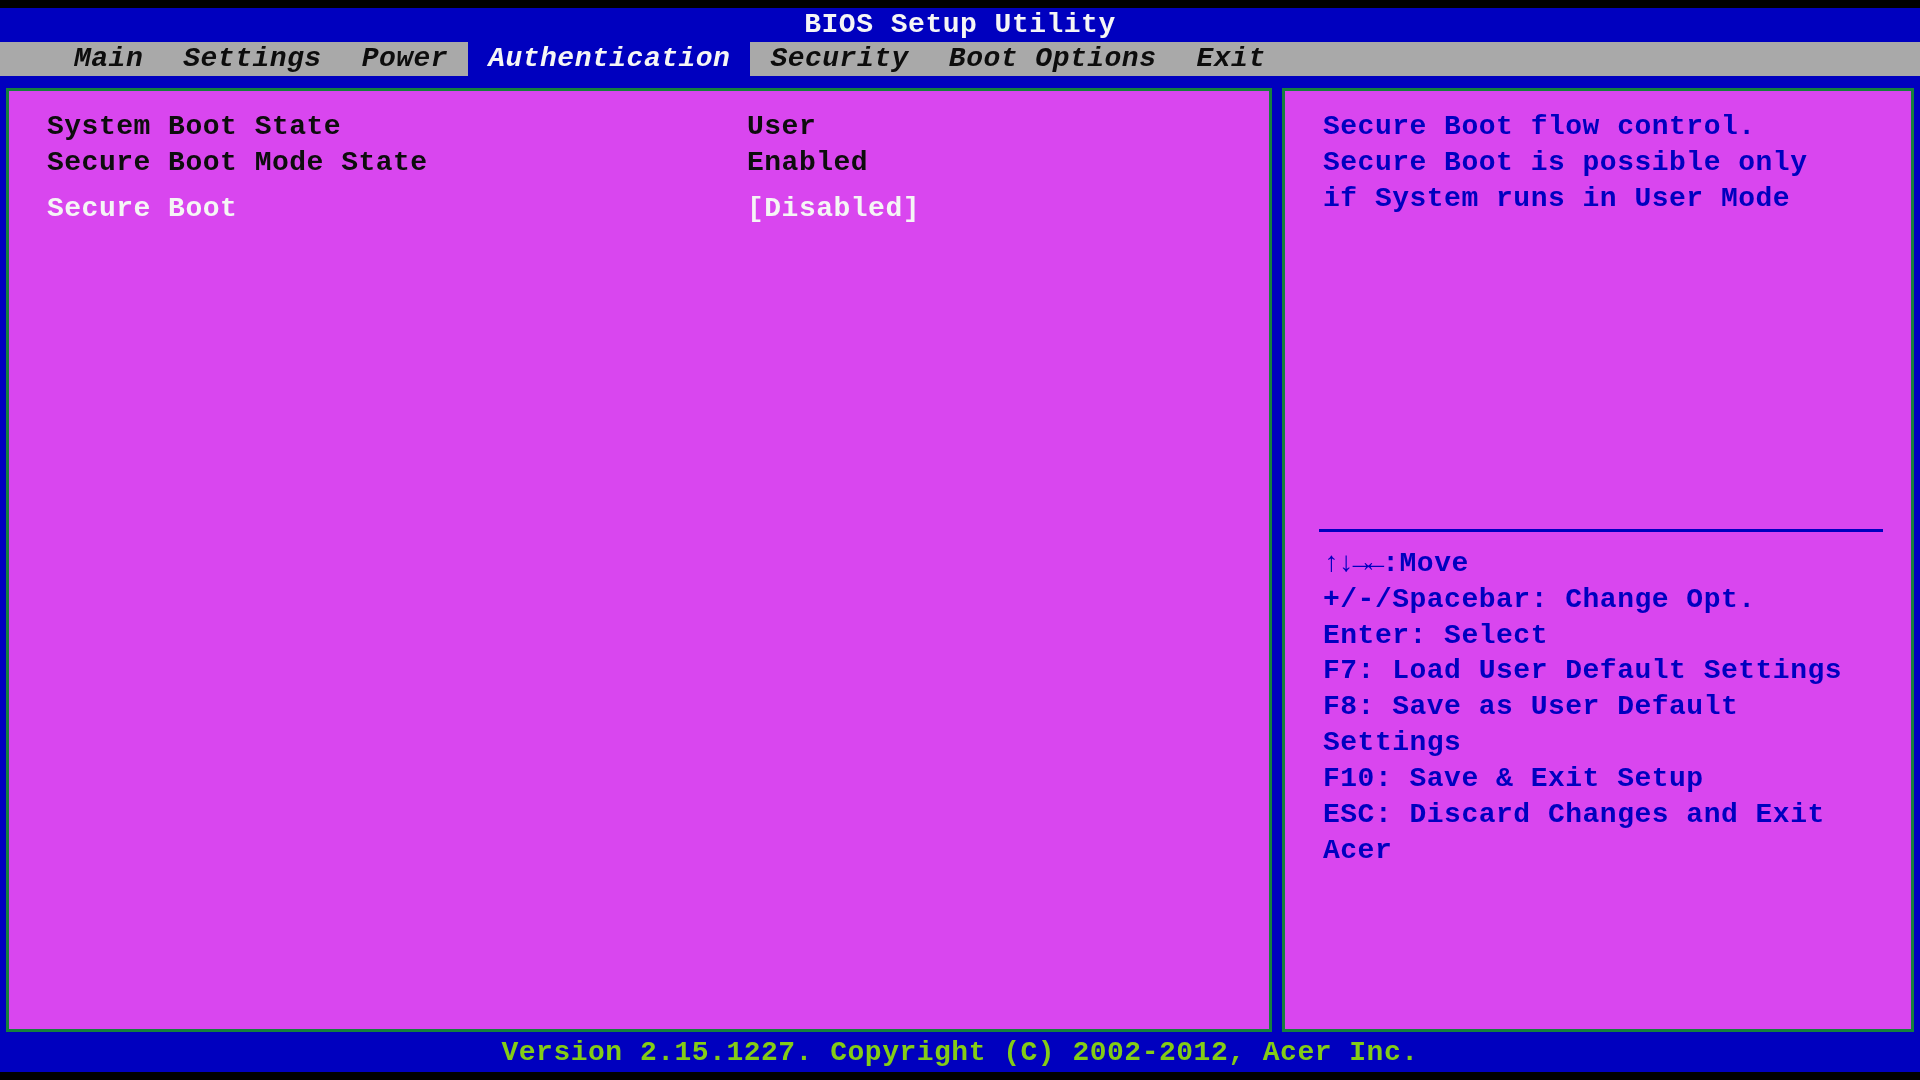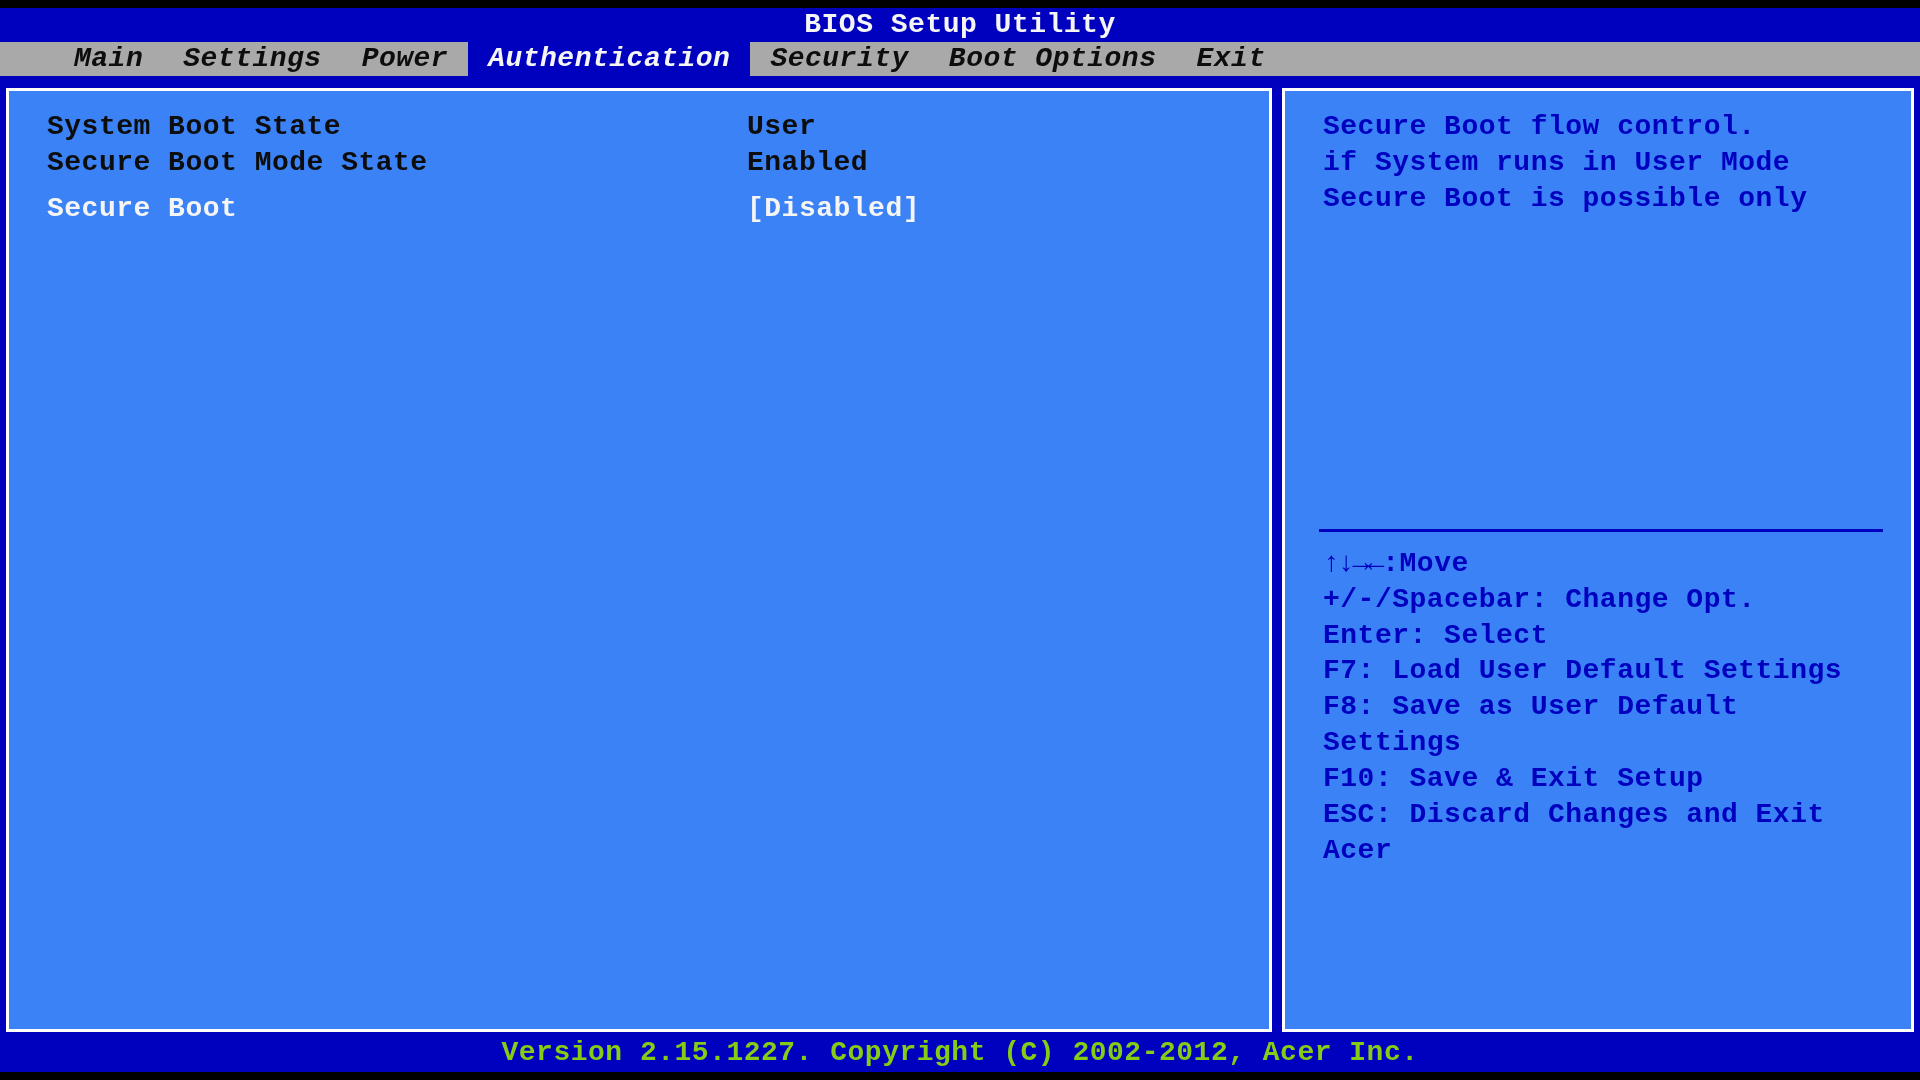--- a/index.html
+++ b/index.html
@@ -52,22 +52,22 @@
   }
 
   
   .content {
     position: absolute;
     top: 80px; bottom: 40px; left: 6px; right: 6px;
     display: flex;
     gap: 10px;
   }
   .panel {
-    background: #3b82f6;
-    border: 3px solid #ffffff;
+    background: #d946ef;
+    border: 3px solid #15803d;
     padding: 18px 32px 18px 38px;
     color: #0d0d0d;
   }
   .panel-left { flex: 1 1 auto; }
   .panel-right { width: 632px; display: flex; flex-direction: column; }
 
   
   .row { display: flex; }
   .row .label { width: 700px; white-space: pre; }
   .row .value { white-space: pre; }
@@ -128,22 +128,22 @@
       </div>
       <div class="row selected">
         <span class="label">Secure Boot</span>
         <span class="value">[Disabled]</span>
       </div>
     </div>
 
     <div class="panel panel-right">
       <div class="help-top">
         <div>Secure Boot flow control.</div>
+        <div>Secure Boot is possible only</div>
         <div>if System runs in User Mode</div>
-        <div>Secure Boot is possible only</div>
       </div>
       <div class="divider"></div>
       <div class="help-bottom">
         <div>
           <span class="arrows">↑↓→←</span><span>:Move</span>
         </div>
         <div>+/-/Spacebar: Change Opt.</div>
         <div>Enter: Select</div>
         <div>F7: Load User Default Settings</div>
         <div>F8: Save as User Default Settings</div>

